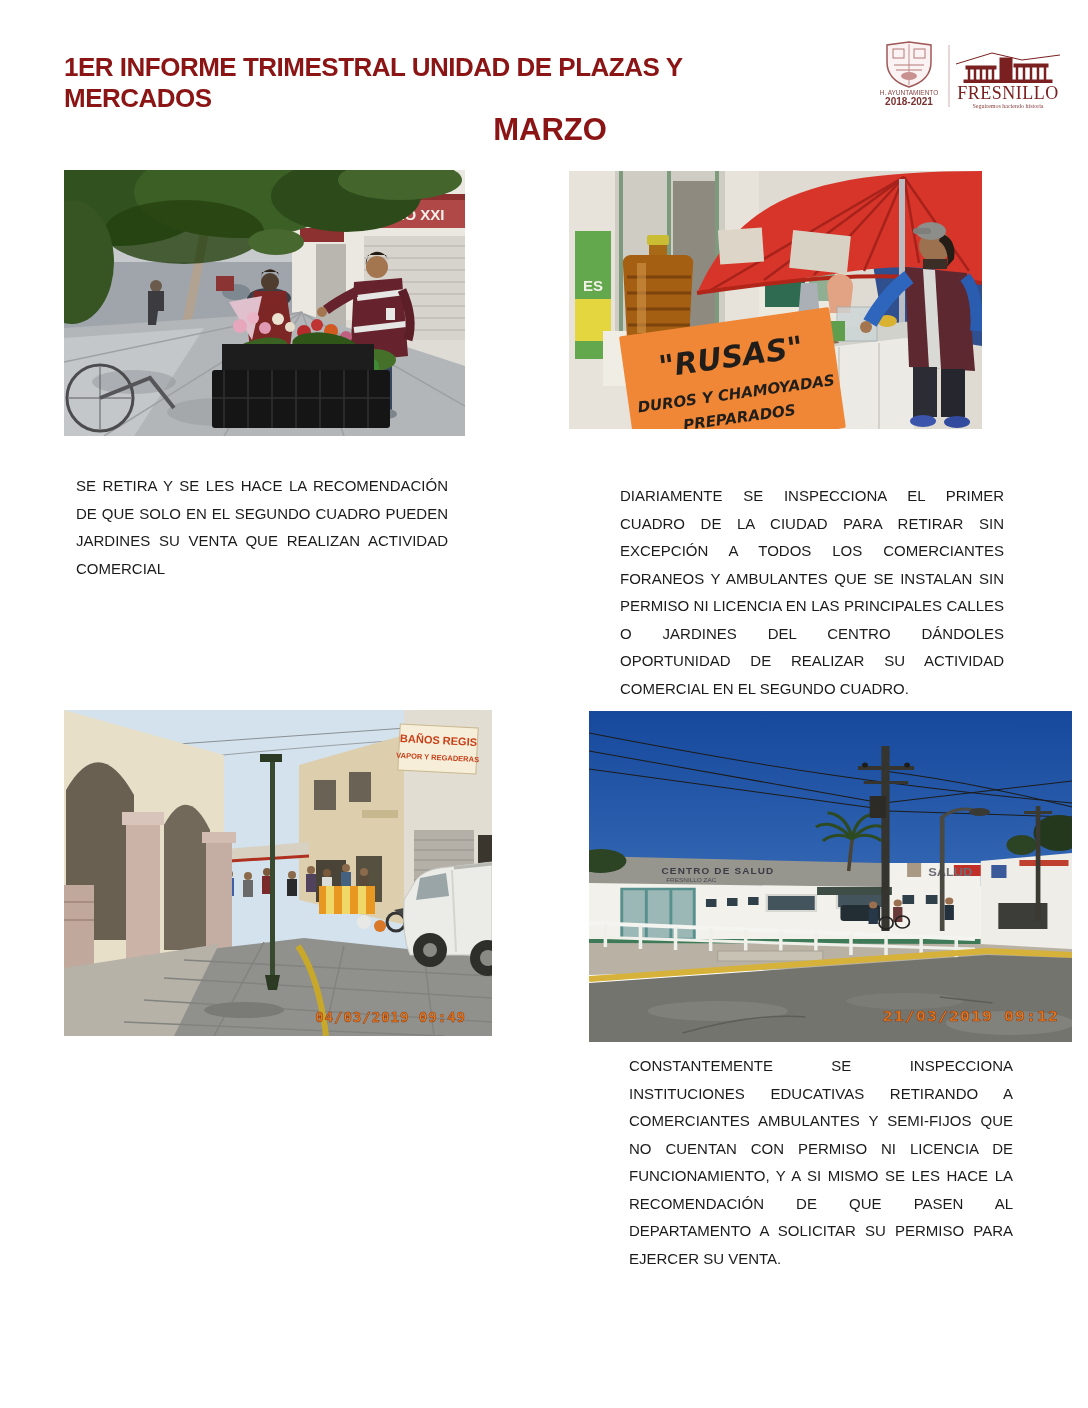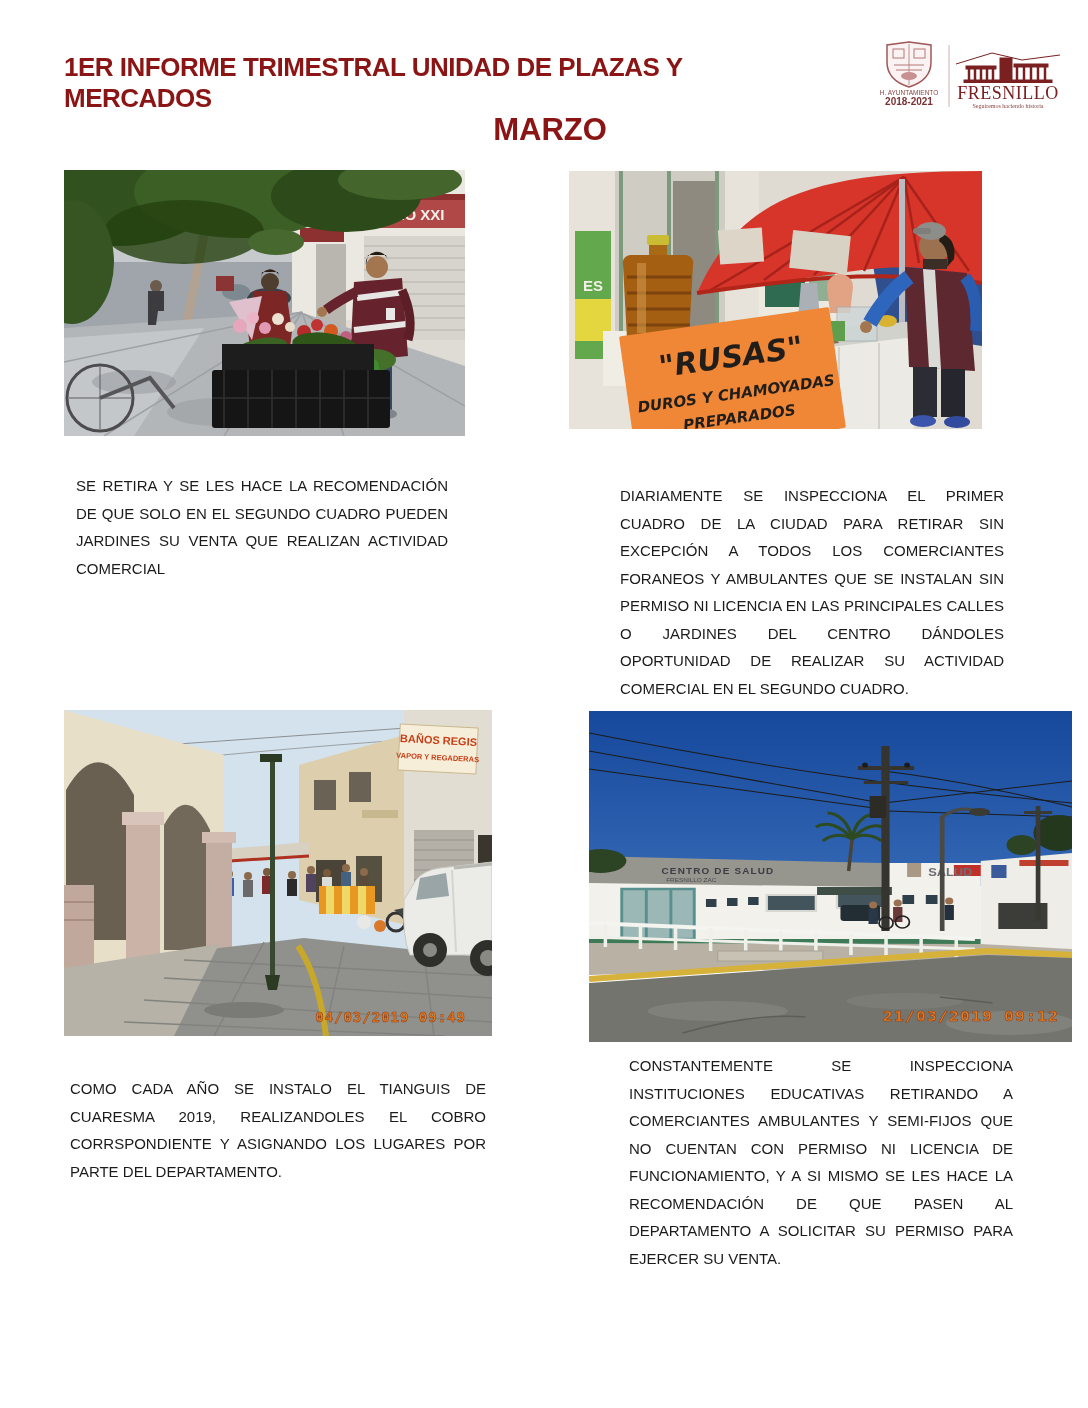--- a/index.html
+++ b/index.html
@@ -520,16 +520,15 @@
         <ellipse cx="360" cy="312" rx="55" ry="12" fill="#82827c"></ellipse>
         <path d="M80,322 Q140,302 185,306" stroke="#5e5e58" stroke-width="1.5" fill="none"></path>
         <path d="M300,286 L345,292" stroke="#5e5e58" stroke-width="1.5" fill="none"></path>
       </g>
       <text x="402" y="310" text-anchor="end" class="ts">21/03/2019 09:12</text>
     </svg>
   </div>
 
   <div class="caption" id="caption-1">SE RETIRA Y SE LES HACE LA RECOMENDACIÓN DE QUE SOLO EN EL SEGUNDO CUADRO PUEDEN JARDINES SU VENTA  QUE REALIZAN ACTIVIDAD COMERCIAL</div>
   <div class="caption" id="caption-2">DIARIAMENTE SE INSPECCIONA EL PRIMER CUADRO DE LA CIUDAD PARA RETIRAR SIN EXCEPCIÓN A TODOS LOS COMERCIANTES FORANEOS Y AMBULANTES QUE SE INSTALAN SIN PERMISO NI LICENCIA EN LAS PRINCIPALES CALLES O JARDINES DEL CENTRO DÁNDOLES OPORTUNIDAD DE REALIZAR SU ACTIVIDAD COMERCIAL EN EL SEGUNDO CUADRO.</div>
-  <div class="caption" id="caption-3">COMO CADA AÑO SE INSTALO EL TIANGUIS DE CUARESMA 2019, REALIZANDOLES EL COBRO CORRSPONDIENTE Y ASIGNANDO LOS LUGARES POR PARTE DEL DEPARTAMENTO.</div>
   <div class="caption" id="caption-4">CONSTANTEMENTE SE INSPECCIONA INSTITUCIONES EDUCATIVAS RETIRANDO A COMERCIANTES AMBULANTES Y SEMI-FIJOS QUE NO CUENTAN CON PERMISO NI LICENCIA DE FUNCIONAMIENTO, Y A SI MISMO SE LES HACE LA RECOMENDACIÓN DE QUE PASEN AL DEPARTAMENTO A SOLICITAR SU PERMISO PARA EJERCER SU VENTA.</div>
 
 </div>
 
 </body></html>

